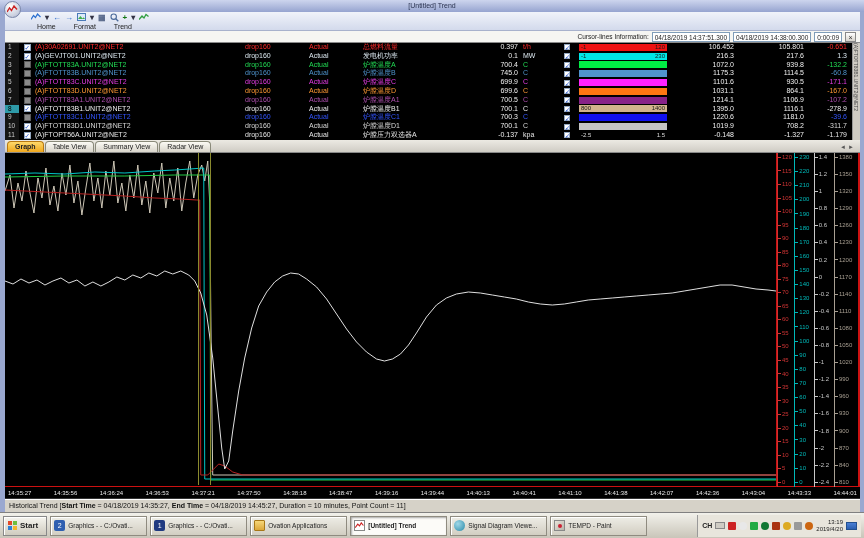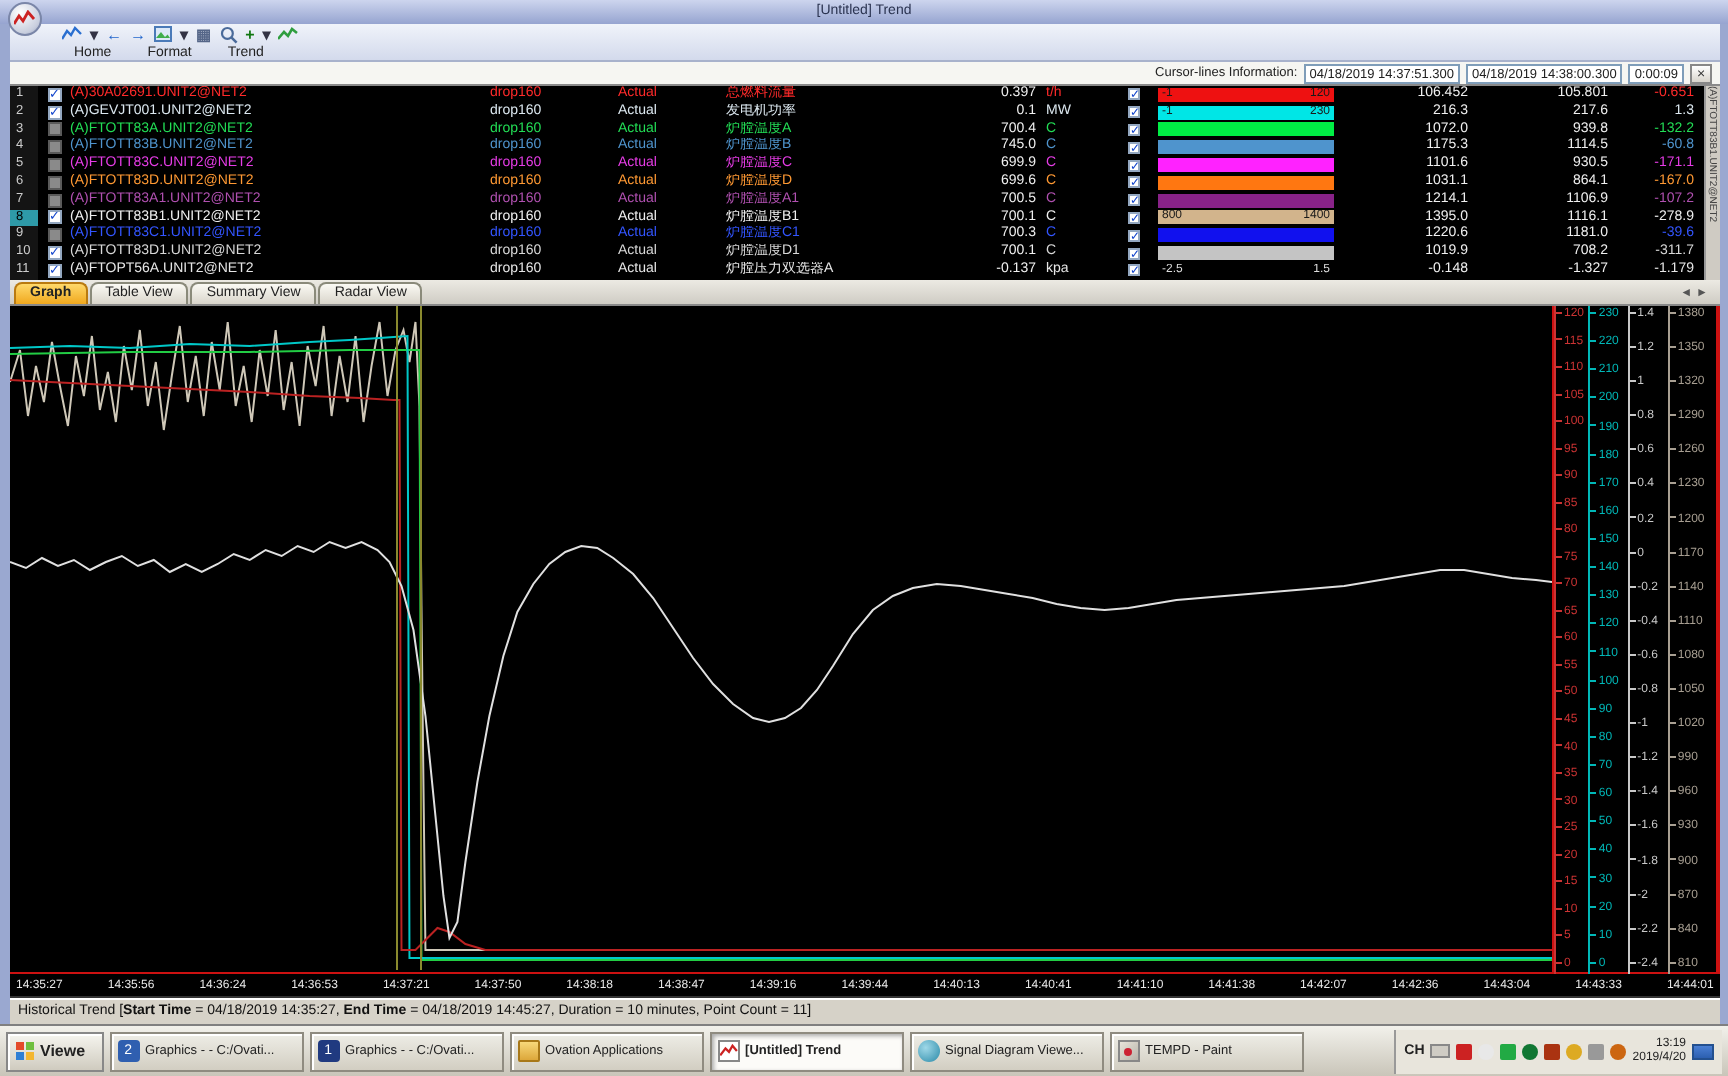--- a/index.html
+++ b/index.html
@@ -591,21 +591,21 @@
   </div>
 
   <div class="taskbar">
     <div class="startbtn">
       <span class="winlogo">
         <i style="background:#e34b2a"></i>
           <i style="background:#6fbf3f"></i>
           <i style="background:#2f7fd4"></i>
           <i style="background:#f3b630"></i>
       </span>
-      <span>Viewe</span>
+      <span>Start</span>
     </div>
     <div style="display:flex;gap:3px">
         <div class="task">
           <span class="ticon" style="background:#2f5fb0;border-radius:2px">2</span>
           <span>Graphics - - C:/Ovati...</span>
         </div>
         <div class="task">
           <span class="ticon" style="background:#203a80;border-radius:2px">1</span>
           <span>Graphics - - C:/Ovati...</span>
         </div>

